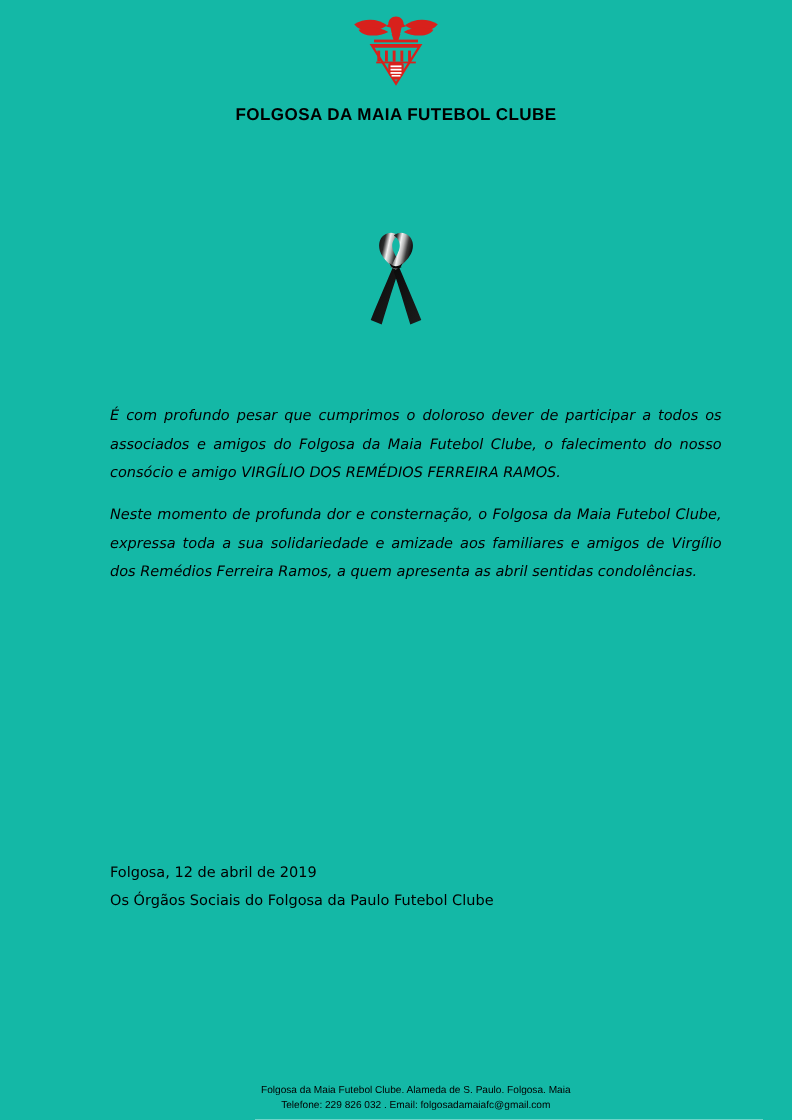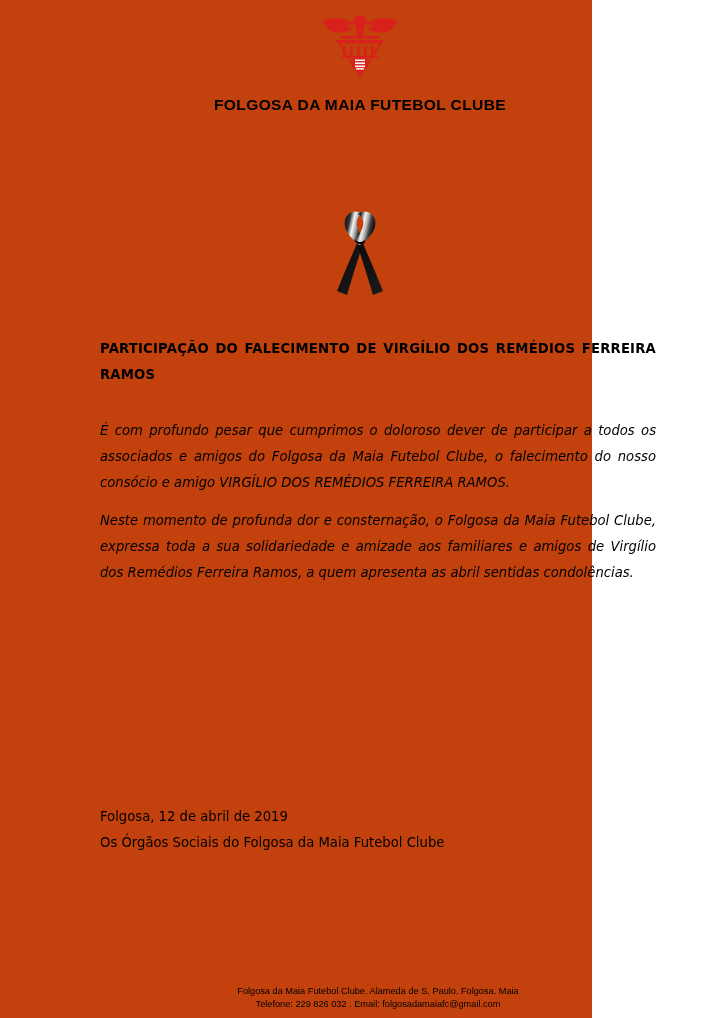--- a/index.html
+++ b/index.html
@@ -10,23 +10,23 @@
   body {
     width: 720px;
     height: 1018px;
     position: relative;
     font-family: "DejaVu Sans", sans-serif;
     color: #000000;
     overflow: hidden;
   }
   .page {
     position: relative;
-    width: 592px;
+    width: 720px;
     height: 1018px;
-    background: #c2410c;
+    background: #14b8a6;
   }
 
   
   .logo-wrap {
     position: absolute;
     left: 312px;
     top: 6px;
     width: 96px;
     height: 76px;
   }
@@ -87,21 +87,21 @@
     margin: 0 0 12px 0;
     white-space: pre-wrap;
     font-style: italic;
   }
   p.para:last-child { margin-bottom: 0; }
 
   
   .signature {
     position: absolute;
     left: 100px;
-    top: 804px;
+    top: 781px;
     width: 556px;
   }
   .signature div {
     font-family: "DejaVu Sans", sans-serif;
     font-size: 13.2px;
     line-height: 26px;
     text-align: left;
   }
 
   
@@ -184,30 +184,29 @@
 
       <path d="M29 40 C18 32, 12 24, 14 15 C16 7, 25 4, 31 9 C26 12, 24 18, 27 24 C29 29, 32 34, 34 38 Z" fill="url(#ribShine)"></path>
 
       <path d="M29 40 C40 32, 46 24, 44 15 C42 7, 33 4, 27 9 C32 12, 34 18, 31 24 C29 29, 26 34, 24 38 Z" fill="url(#ribShine)"></path>
 
       <path d="M23 34 C27 38, 31 38, 35 34 C33 41, 25 41, 23 34 Z" fill="#080808"></path>
     </svg>
   </div>
 
   <div class="content">
-    <h1 class="doc-title">PARTICIPAÇÃO DO FALECIMENTO DE VIRGÍLIO DOS REMÉDIOS FERREIRA RAMOS</h1>
     <div class="body-block">
       <p class="para">É com profundo pesar que cumprimos o doloroso dever de participar a todos os associados e amigos do Folgosa da Maia Futebol Clube, o falecimento do nosso consócio e amigo VIRGÍLIO DOS REMÉDIOS FERREIRA RAMOS.</p>
       <p class="para">Neste momento de profunda dor e consternação, o Folgosa da Maia Futebol Clube,  expressa toda a sua solidariedade e amizade aos familiares e amigos de Virgílio dos Remédios Ferreira Ramos, a quem apresenta as abril sentidas condolências.</p>
     </div>
   </div>
 
   <div class="signature">
     <div>Folgosa, 12 de abril de 2019</div>
-    <div>Os Órgãos Sociais do Folgosa da Maia Futebol Clube</div>
+    <div>Os Órgãos Sociais do Folgosa da Paulo Futebol Clube</div>
   </div>
 
   <div class="footer">
     <div>Folgosa da Maia Futebol Clube. Alameda de S. Paulo. Folgosa. Maia</div>
     <div>Telefone: 229 826 032 . Email: folgosadamaiafc@gmail.com</div>
   </div>
 
 </div>
 
 </body></html>

